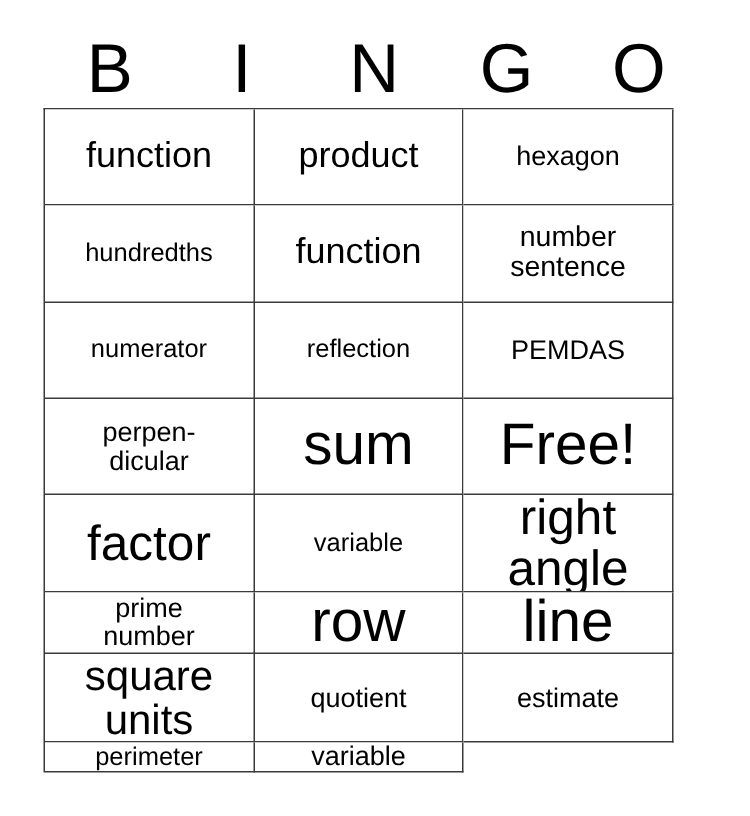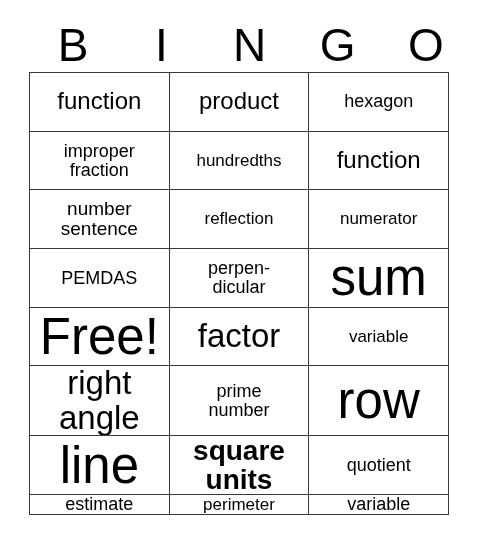--- a/index.html
+++ b/index.html
@@ -79,23 +79,23 @@
     line-height: 1.04;
     white-space: pre-line;
     padding: 0 1px;
     box-sizing: border-box;
     color: #000000;
   }
   .fs-s    { font-size: 17px; }
   .fs-m    { font-size: 19px; }
   .fs-l    { font-size: 18px; }
   .fs-xl   { font-size: 24px; }
-  .fs-xxl  { font-size: 28px; font-weight: bold; }
+  .fs-xxl  { font-size: 28px; }
   .fs-huge { font-size: 33px; text-align: center; }
-  .fs-mega { font-size: 51px; }
+  .fs-mega { font-size: 39px; }
 </style>
 </head>
 <body>
 
 <div id="bingo-card">
 
   <div id="bingo-header">
       <div class="header-letter">B</div>
       <div class="header-letter">I</div>
       <div class="header-letter">N</div>
@@ -107,38 +107,34 @@
       <div class="bingo-cell">
         <span class="cell-text fs-xl">function</span>
       </div>
       <div class="bingo-cell">
         <span class="cell-text fs-xl">product</span>
       </div>
       <div class="bingo-cell">
         <span class="cell-text fs-l">hexagon</span>
       </div>
       <div class="bingo-cell">
-        <span class="cell-text fs-l">improper
-fraction</span>
-      </div>
-      <div class="bingo-cell">
         <span class="cell-text fs-s">hundredths</span>
       </div>
       <div class="bingo-cell">
         <span class="cell-text fs-xl">function</span>
       </div>
       <div class="bingo-cell">
         <span class="cell-text fs-m">number
 sentence</span>
       </div>
       <div class="bingo-cell">
-        <span class="cell-text fs-s">reflection</span>
+        <span class="cell-text fs-s">numerator</span>
       </div>
       <div class="bingo-cell">
-        <span class="cell-text fs-s">numerator</span>
+        <span class="cell-text fs-s">reflection</span>
       </div>
       <div class="bingo-cell">
         <span class="cell-text fs-l">PEMDAS</span>
       </div>
       <div class="bingo-cell">
         <span class="cell-text fs-l">perpen-
 dicular</span>
       </div>
       <div class="bingo-cell">
         <span class="cell-text fs-mega">sum</span>

